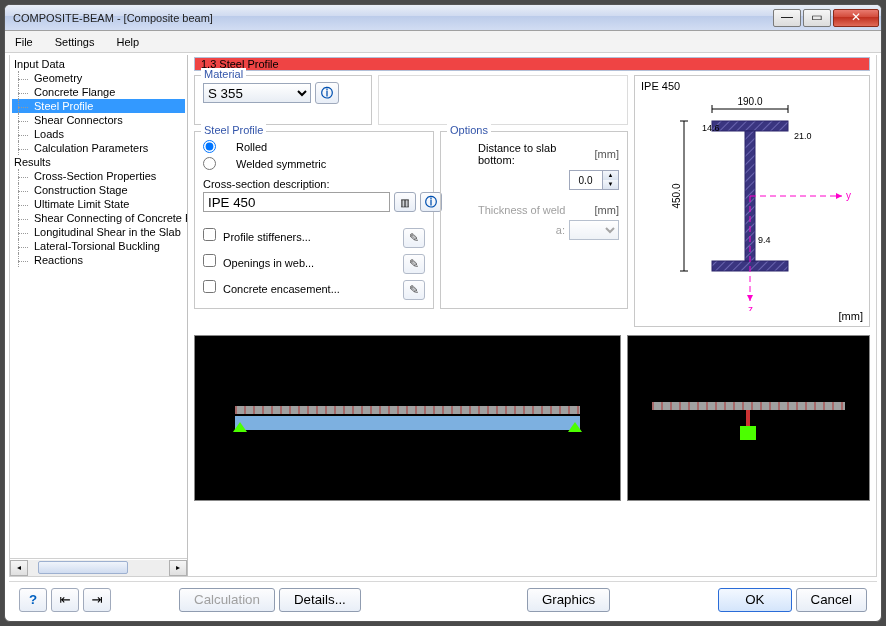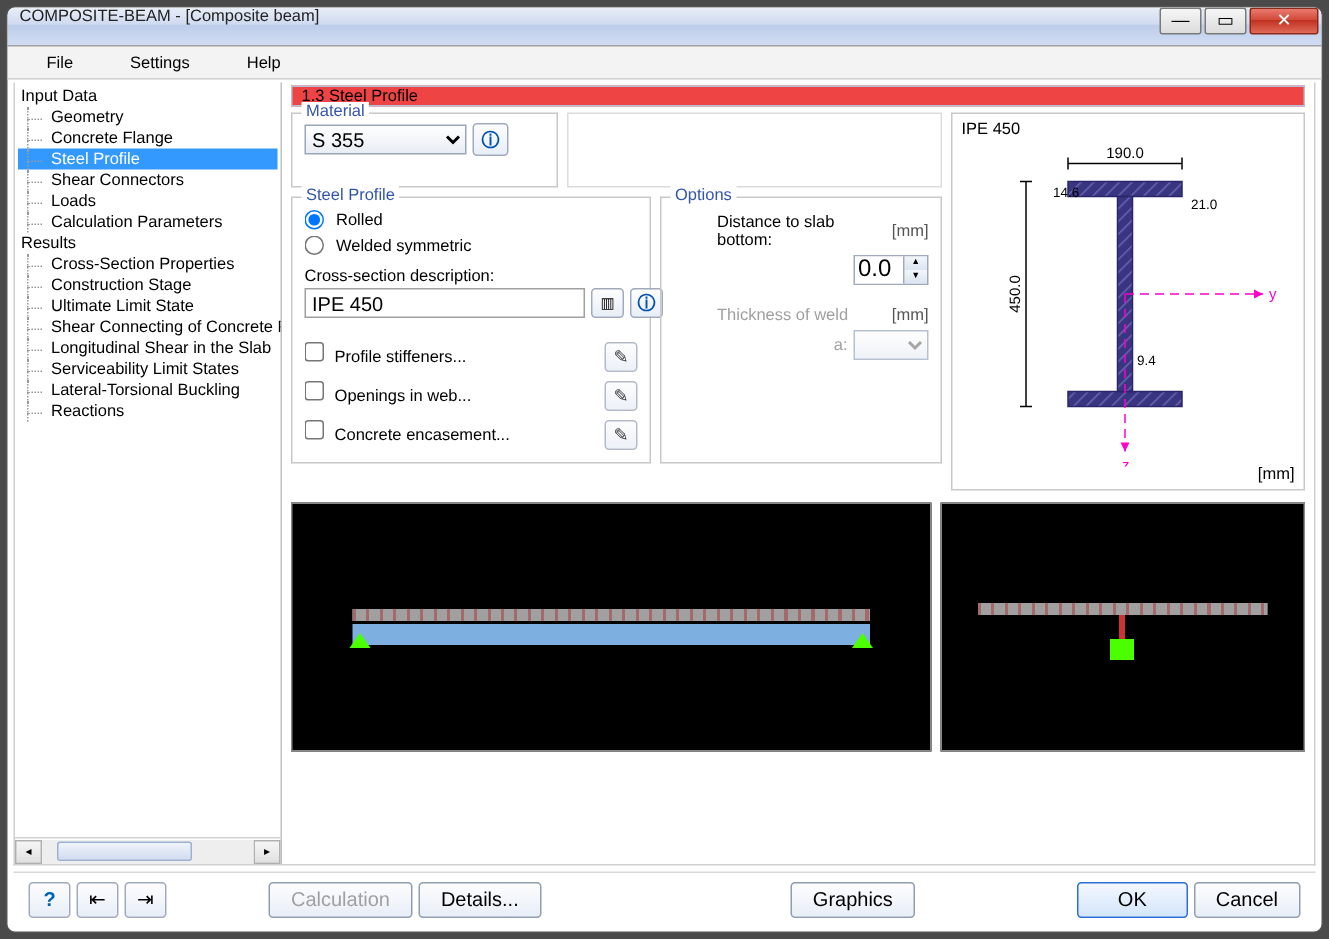--- a/index.html
+++ b/index.html
@@ -17,21 +17,21 @@
   border: 1px solid #555;
   border-radius: 6px;
   overflow: hidden;
   display: flex;
   flex-direction: column;
 }
 .titlebar {
   height: 26px;
   background: linear-gradient(#e9eef7,#cfdaf0 45%,#bcccea 46%,#d2ddf3);
   display: flex;
-  align-items: flex-start;
+  align-items: center;
   padding: 0 2px 0 8px;
   border-bottom: 1px solid #a0a0a0;
   position: relative;
 }
 .title-text { color: #222; }
 .win-btns { margin-left: auto; display: flex; gap: 0; }
 .win-btn {
   width: 28px; height: 18px;
   border: 1px solid #7a7a7a;
   background: linear-gradient(#f6f6f6,#dcdcdc);
@@ -49,21 +49,21 @@
 }
 .menubar {
   height: 22px;
   background: #f3f3f3;
   border-bottom: 1px solid #d0d0d0;
   display: flex;
   align-items: center;
   padding: 0 6px;
   gap: 14px;
 }
-.menuitem { padding: 2px 4px; margin-left: 16px; }
+.menuitem { padding: 2px 4px; }
 .body {
   flex: 1;
   display: flex;
   background: #fff;
   border: 1px solid #d0d0d0;
   border-top: none;
   margin: 2px 4px 0 4px;
 }
 .sidebar {
   width: 178px;
@@ -141,37 +141,37 @@
 }
 .iconbtn {
   width: 24px; height: 22px;
   border: 1px solid #a0aabc;
   border-radius: 3px;
   background: linear-gradient(#fdfdfe,#e8eef7);
   display: inline-flex; align-items:center; justify-content:center;
   font-size: 12px;
 }
 .iconbtn.small { width:22px; height:20px; }
-.radio-row { display:flex; align-items:center; gap:4px; padding:2px 0; }
+.radio-row { display:flex; align-items:center; gap:16px; padding:2px 0; }
 input[type=radio], input[type=checkbox] { margin:0 4px 0 0; }
 .cs-label { margin-top: 6px; }
 .cs-row { display:flex; align-items:center; gap:4px; margin-top:2px; }
 .cs-input {
   flex:1; height:20px; border:1px solid #a0a0a0; padding:2px 4px;
 }
 .check-row { display:flex; align-items:flex-start; margin-top:6px; }
 .check-row .iconbtn { margin-left:auto; opacity:.8; }
 .options-row { display:flex; align-items:center; margin:4px 0;justify-content:flex-end; }
 .options-row .label { flex:1; }
 .options-row .unit { color:#555; width:30px; text-align:right; }
 .spinner {
   display:inline-flex; border:1px solid #a0a8bc; height:20px; width:50px;
 }
 .spinner input {
-  width:32px; border:none; text-align:left; padding-right:3px; font-size:16px;
+  width:32px; border:none; text-align:center; padding-right:3px; font-size:10px;
 }
 .spinner .spins { display:flex; flex-direction:column; width:16px; }
 .spinner .spins div {
   flex:1; border-left:1px solid #a0a8bc; background:linear-gradient(#f3f6fb,#dce4f0);
   font-size:6px; text-align:center; line-height:8px;
 }
 .disabled { color:#a0a0a0; }
 .profile-graphic {
   border:1px solid #c8c8c8;
   height: 252px;
@@ -280,21 +280,20 @@
             <div class="tree-item">Loads</div>
             <div class="tree-item">Calculation Parameters</div>
           </div>
         <div class="tree-root tree-item">Results</div>
         <div class="tree-children" id="results-children">
             <div class="tree-item">Cross-Section Properties</div>
             <div class="tree-item">Construction Stage</div>
             <div class="tree-item">Ultimate Limit State</div>
             <div class="tree-item">Shear Connecting of Concrete Flange</div>
             <div class="tree-item">Longitudinal Shear in the Slab</div>
-            <div class="tree-item">Serviceability Limit States</div>
             <div class="tree-item">Lateral-Torsional Buckling</div>
             <div class="tree-item">Reactions</div>
           </div>
       </div>
       <div class="hscroll">
         <div class="arrow">◂</div>
         <div class="track">
           <div class="thumb"></div>
         </div>
         <div class="arrow">▸</div>

